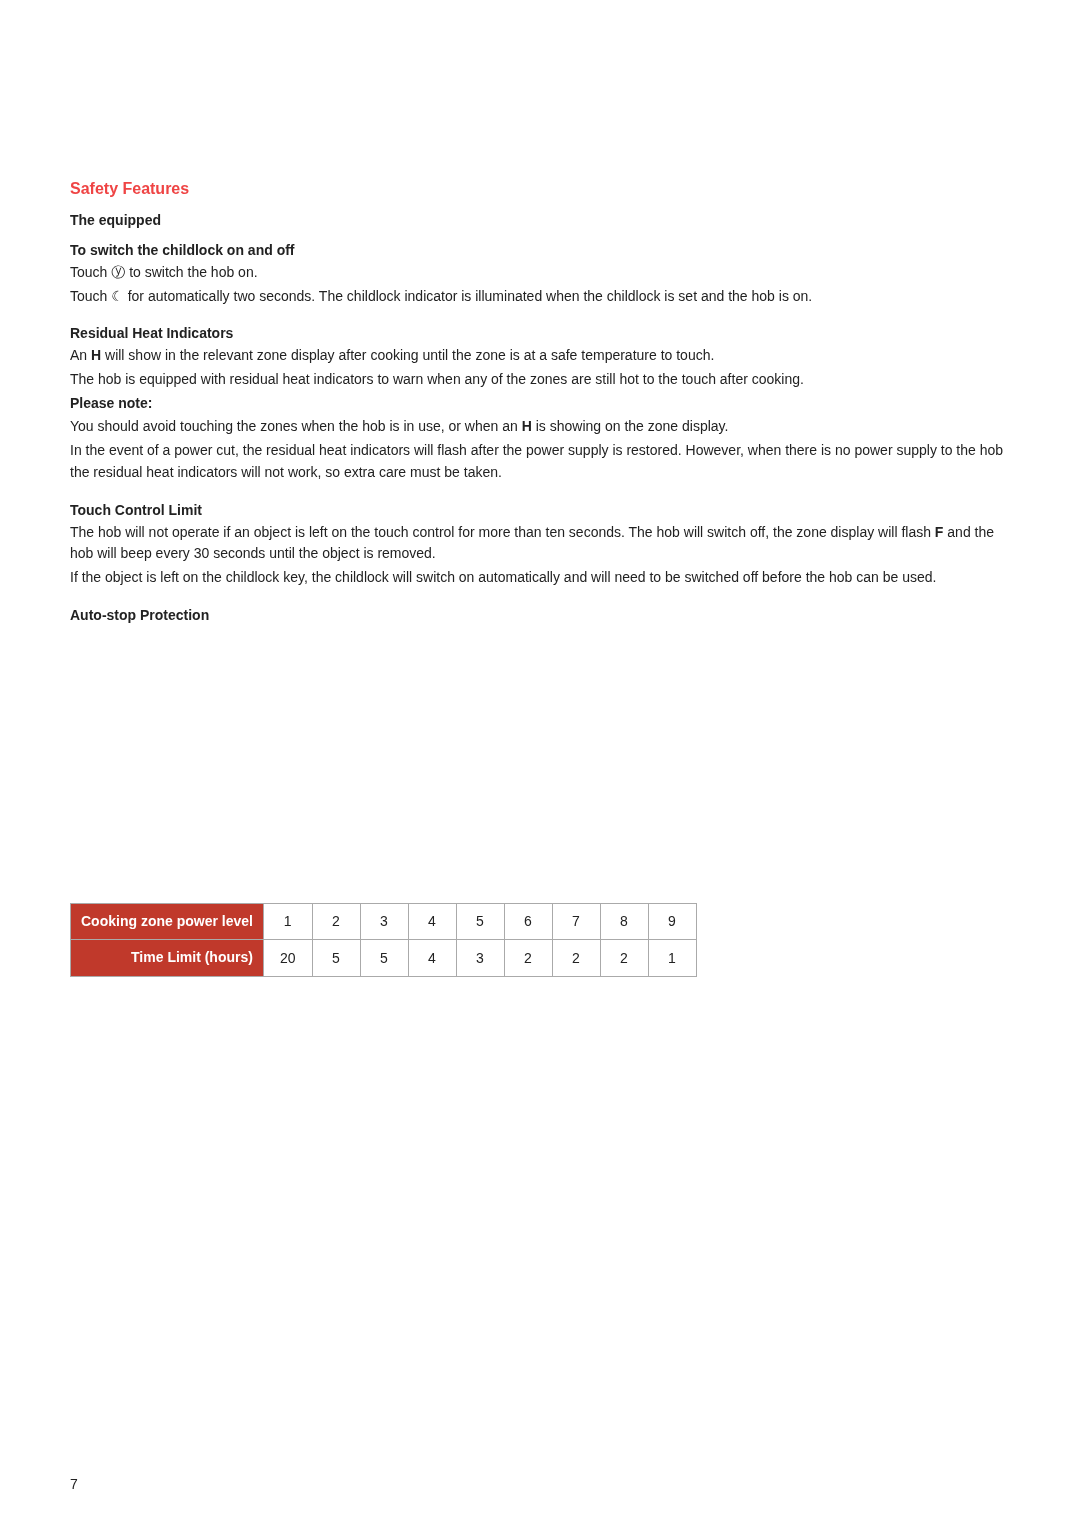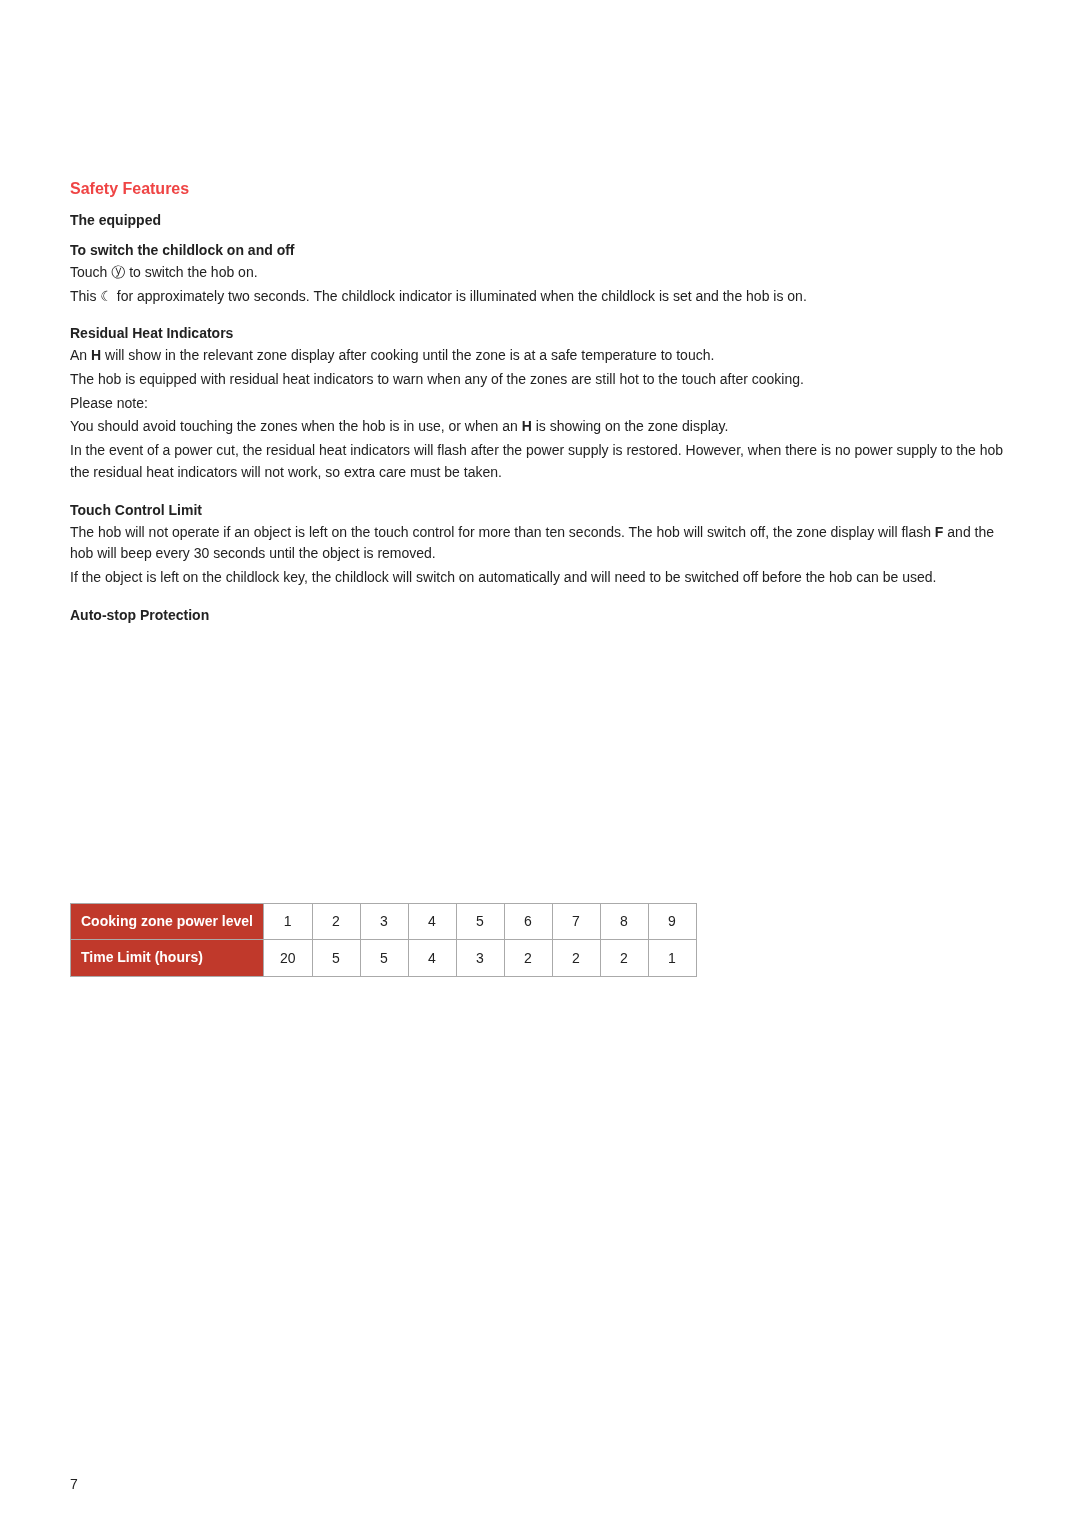--- a/index.html
+++ b/index.html
@@ -35,21 +35,21 @@
       font-size: 14px;
       line-height: 1.55;
       color: #222;
     }
 
     .section-body p {
       margin-bottom: 2px;
     }
 
     .note-heading {
-      font-weight: 400;
+      font-weight: 700;
       font-size: 14px;
       display: inline;
     }
 
     .bold-inline {
       font-weight: 900;
     }
 
     .table-container {
       margin-top: 280px;
@@ -66,21 +66,21 @@
       padding: 8px 16px;
       text-align: center;
       font-size: 14px;
       min-width: 48px;
     }
 
     table td.header-cell {
       background-color: #c0392b;
       color: #ffffff;
       font-weight: 700;
-      text-align: left;
+      text-align: right;
       min-width: 100px;
       padding: 8px 10px;
       line-height: 1.4;
     }
 
     .page-number {
       position: absolute;
       bottom: 40px;
       left: 70px;
       font-size: 14px;
@@ -95,21 +95,21 @@
 <body>
 
 <h1 class="page-title">Safety Features</h1>
 
 <div class="section">
   <div class="section-heading">The equipped</div>
   <div class="sub-section">
     <div class="section-heading">To switch the childlock on and off</div>
     <div class="section-body">
       <p>Touch ⓨ to switch the hob on.</p>
-      <p>This ☾ for approximately two seconds.  The childlock indicator is illuminated when the childlock is set and the hob is on.</p>
+      <p>Touch ☾ for automatically two seconds.  The childlock indicator is illuminated when the childlock is set and the hob is on.</p>
     </div>
   </div>
 </div>
 
 <div class="section sub-section">
   <div class="section-heading">Residual Heat Indicators</div>
   <div class="section-body">
     <p>An <span class="bold-inline">H</span> will show in the relevant zone display after cooking until the zone is at a safe temperature to touch.</p>
     <p>The hob is equipped with residual heat indicators to warn when any of the zones are still hot to the touch after cooking.</p>
     <p><span class="note-heading">Please note:</span></p>

